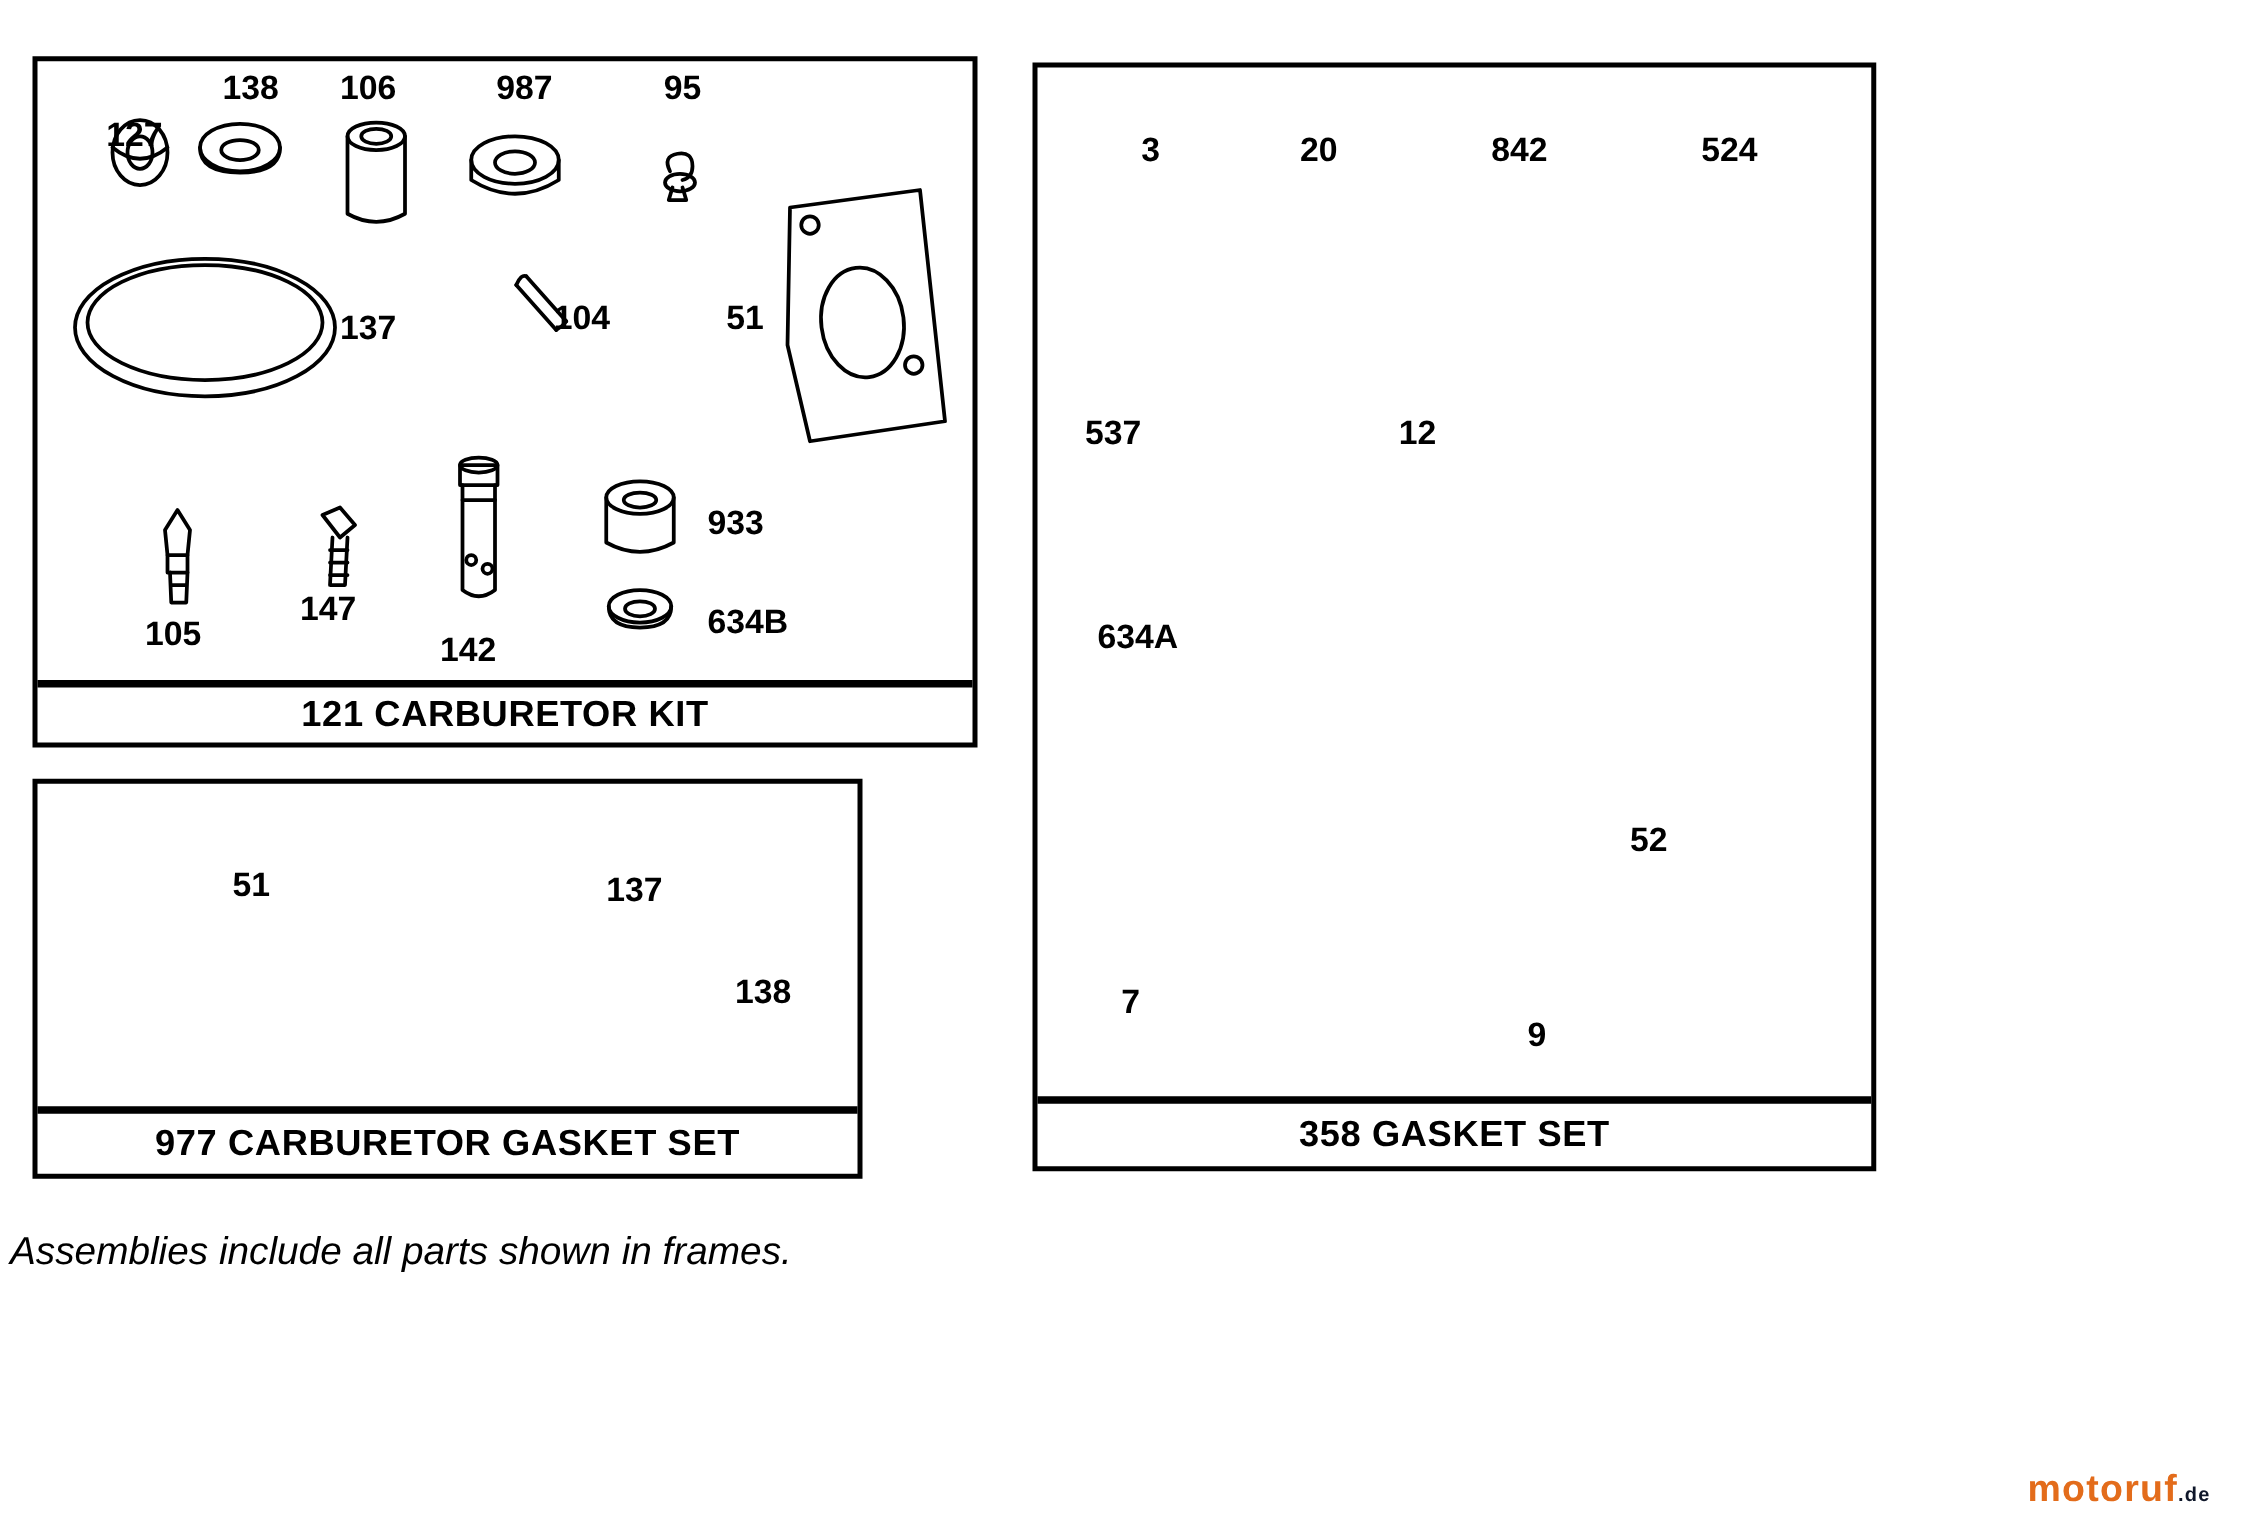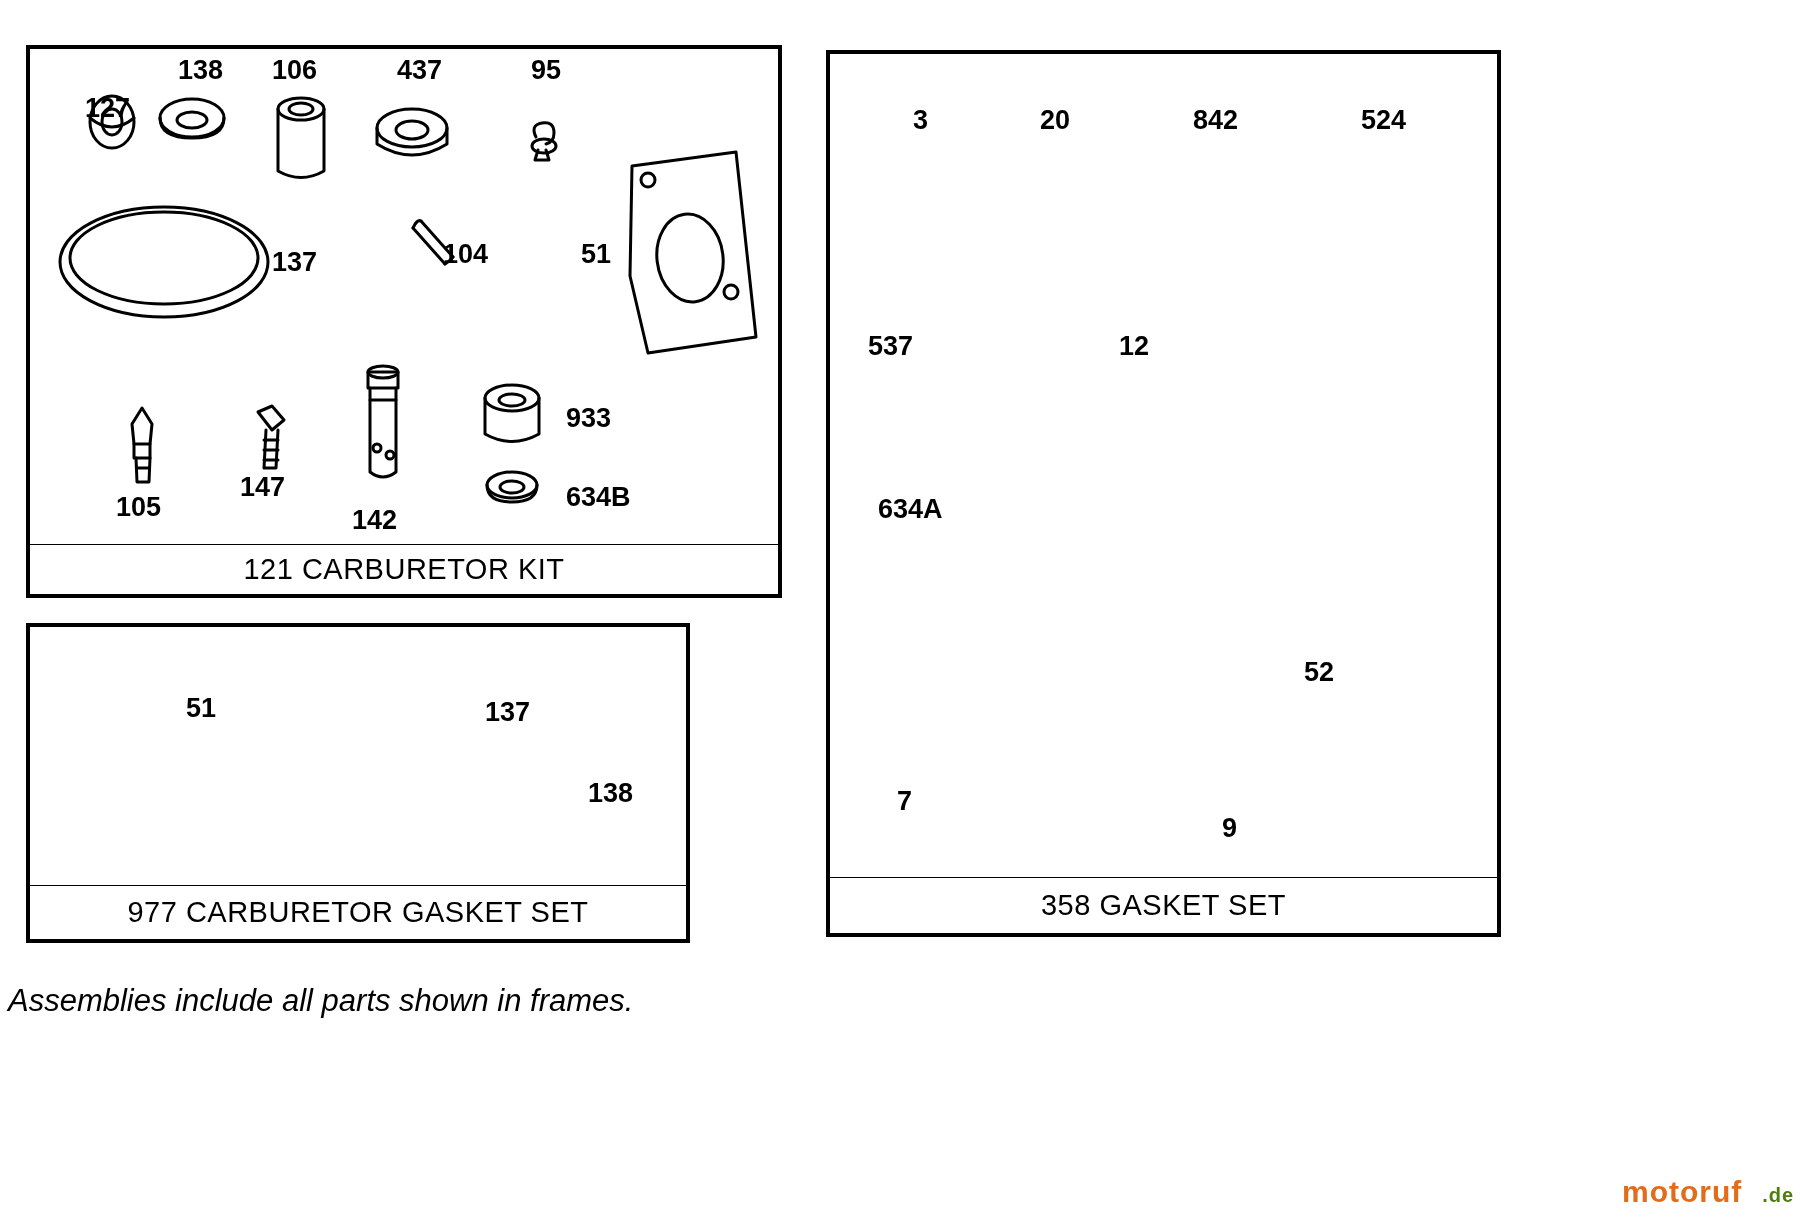--- a/index.html
+++ b/index.html
@@ -22,24 +22,24 @@
     position: absolute;
     border: 4px solid #000;
     box-sizing: border-box;
     background: #fff;
   }
   .frame-title {
     position: absolute;
     left: 0;
     right: 0;
     bottom: 0;
-    border-top: 1px solid #000000;
+    border-top: 6px solid #000000;
     box-sizing: border-box;
     text-align: left;
-    font-weight: normal;
+    font-weight: bold;
     font-size: 29px;
     letter-spacing: 0.5px;
     color: #000;
     display: flex;
     align-items: center;
     justify-content: center;
   }
   .lbl {
     position: absolute;
     font-weight: bold;
@@ -55,21 +55,21 @@
     white-space: nowrap;
   }
   .wm {
     position: absolute;
     font-size: 30px;
     font-weight: bold;
     letter-spacing: 1px;
     white-space: nowrap;
   }
   .wm .m { color: #e36c1b; }
-  .wm .de { color: #4d7c0f; font-size: 20px; margin-left: 20px; }
+  .wm .de { color: #0f172a; font-size: 16px; }
   svg { display: block; }
   .art {
     position: absolute;
     left: 0; top: 0;
     pointer-events: none;
   }
 </style>
 </head>
 <body>
 
@@ -239,21 +239,21 @@
     <div class="frame-title" style="height:54px;">977 CARBURETOR GASKET SET</div>
   </div>
 
   <div class="frame" style="left:826px; top:50px; width:675px; height:887px;">
     <div class="frame-title" style="height:56px;">358 GASKET SET</div>
   </div>
 
   <div class="lbl" style="left:85px; top:59px;margin-top:34px;">127</div>
   <div class="lbl" style="left:178px; top:55px;">138</div>
   <div class="lbl" style="left:272px; top:55px;">106</div>
-  <div class="lbl" style="left:397px; top:55px;">437</div>
+  <div class="lbl" style="left:397px; top:55px;">987</div>
   <div class="lbl" style="left:531px; top:55px;">95</div>
   <div class="lbl" style="left:272px; top:247px;">137</div>
   <div class="lbl" style="left:443px; top:239px;">104</div>
   <div class="lbl" style="left:581px; top:239px;">51</div>
   <div class="lbl" style="left:566px; top:403px;">933</div>
   <div class="lbl" style="left:116px; top:492px;">105</div>
   <div class="lbl" style="left:240px; top:472px;">147</div>
   <div class="lbl" style="left:352px; top:505px;">142</div>
   <div class="lbl" style="left:566px; top:482px;">634B</div>
 

